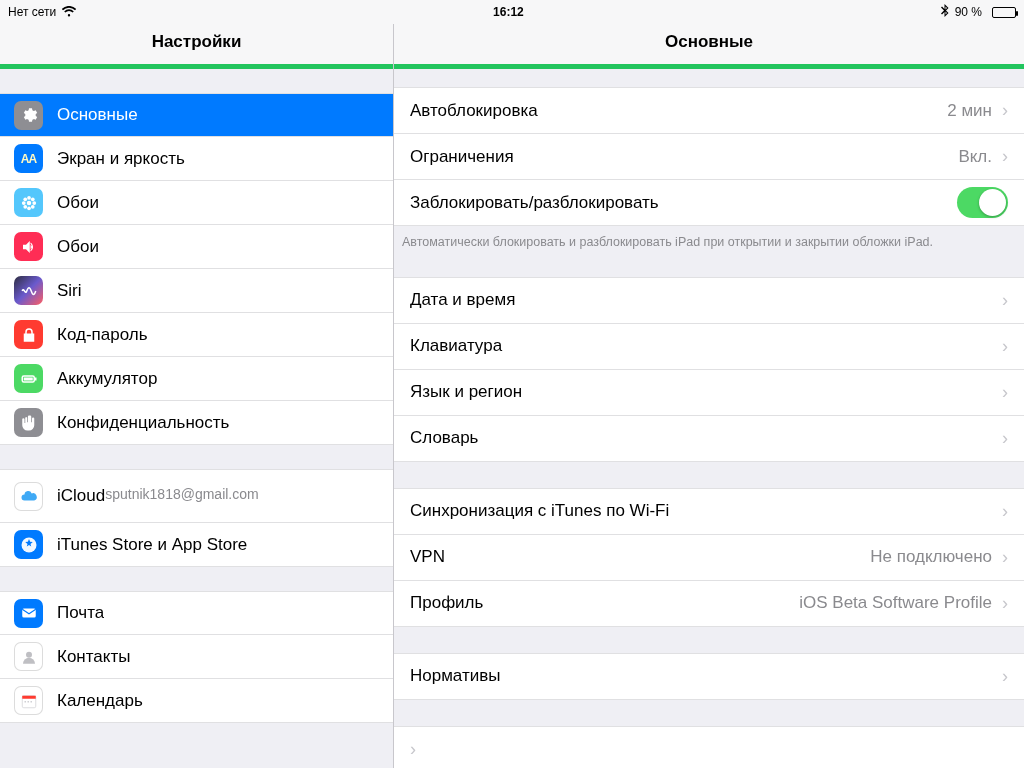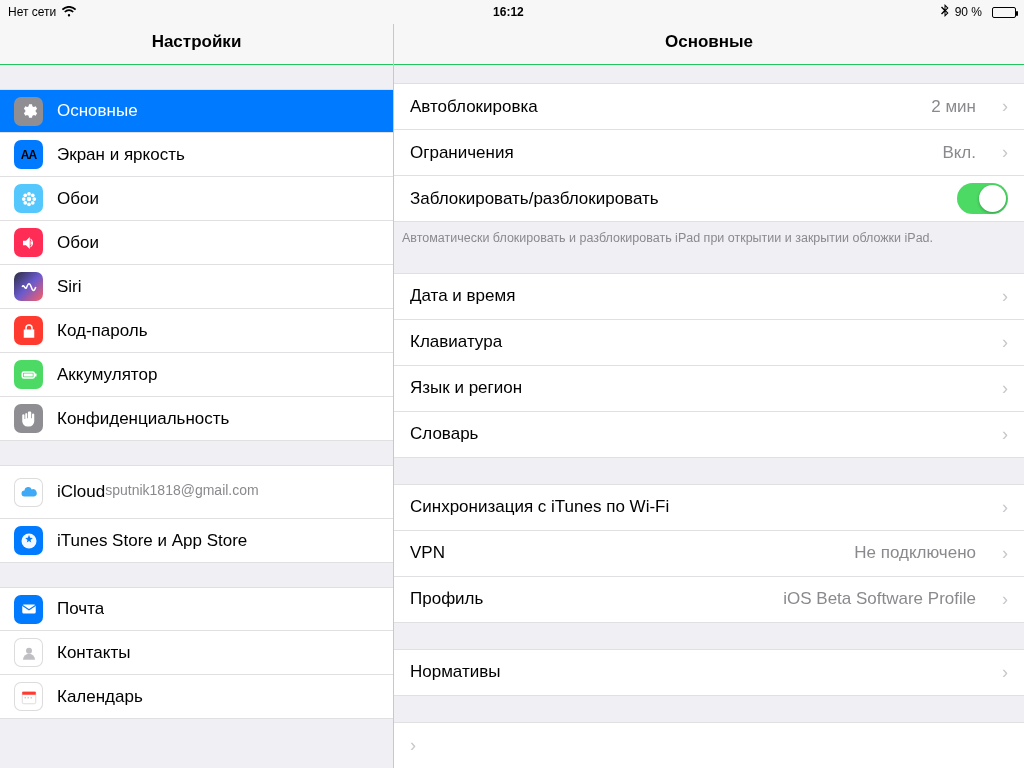--- a/index.html
+++ b/index.html
@@ -6,36 +6,36 @@
   html, body { width: 1024px; height: 768px; overflow: hidden; background: #efeff4; color: #000; }
   .statusbar { height: 22px; display: flex; align-items: center; justify-content: space-between; padding: 12px 8px; font-size: 12px; background: #f7f7f8; }
   .sb-left, .sb-right { display: flex; align-items: center; gap: 6px; }
   .sb-center { font-weight: 600; }
   .battery { display: inline-flex; align-items: center; }
   .battery-shell { width: 24px; height: 11px; border: 1px solid #000; border-radius: 2px; position: relative; margin-left: 4px; }
   .battery-shell::after { content: ""; position: absolute; right: -3px; top: 3px; width: 2px; height: 5px; background: #000; border-radius: 1px; }
   .battery-fill { height: 100%; width: 90%; background: #000; }
   .app { display: flex; height: 746px; }
   .sidebar { width: 394px; border-right: 1px solid #c8c7cc; display: flex; flex-direction: column; background: #efeff4; }
-  .sidebar .title, .detail .title { text-align: center; font-size: 17px; font-weight: 600; padding: 8px 0 12px; background: #f7f7f8; border-bottom: 1px solid #22c55e; }
+  .sidebar .title, .detail .title { text-align: center; font-size: 17px; font-weight: 600; padding: 8px 0 12px; background: #f7f7f8; border-bottom: 5px solid #22c55e; }
   .sidebar-scroll { overflow-y: auto; flex: 1; }
   .group { margin-top: 24px; }
   .group.first { margin-top: 24px; }
   .row { display: flex; align-items: center; height: 44px; padding: 0 14px; background: #fff; border-bottom: 1px solid #e0e0e2; position: relative; }
   .group .row:first-child { border-top: 1px solid #e0e0e2; }
   .row .icon { width: 29px; height: 29px; border-radius: 7px; margin-right: 14px; display: flex; align-items: center; justify-content: center; color: #fff; font-size: 14px; flex-shrink: 0; }
   .row .label { font-size: 17px; flex: 1; white-space: nowrap; overflow: hidden; text-overflow: ellipsis; }
   .row .sublabel { font-size: 14px; color: #8a8a8e; }
   .row.selected { background: #007aff; }
   .row.selected .label { color: #fff; }
   .row.two-line { height: 54px; flex-wrap: wrap; align-content: center; }
   .row.two-line .text { display: flex; flex-direction: row; justify-content: center; }
   .detail { flex: 1; display: flex; flex-direction: column; }
   .detail-scroll { overflow-y: auto; flex: 1; }
-  .drow { display: flex; align-items: center; height: 46px; padding: 0 16px; background: #fff; border-bottom: 1px solid #e0e0e2; font-size: 17px; gap: 16px; }
+  .drow { display: flex; align-items: center; height: 46px; padding: 0 16px; background: #fff; border-bottom: 1px solid #e0e0e2; font-size: 17px; }
   .dgroup { margin-top: 26px; border-top: 1px solid #e0e0e2; }
   .dgroup.first { margin-top: 18px; }
   .drow .dlabel { flex: 1; }
   .drow .dvalue { color: #8a8a8e; margin-right: 10px; }
   .chevron { color: #c7c7cc; font-size: 18px; font-weight: 300; }
   .footer-note { padding: 8px 8px 0; font-size: 12.5px; color: #8a8a8e; line-height: 1.35; }
   .switch { width: 51px; height: 31px; border-radius: 16px; position: relative; background: #4cd964; }
   .switch::after { content: ""; position: absolute; width: 27px; height: 27px; border-radius: 50%; background: #fff; top: 2px; right: 2px; box-shadow: 0 1px 3px rgba(0,0,0,0.3); }
   
   .bg-grey { background: #8e8e93; }
@@ -85,21 +85,21 @@
               <svg viewBox="0 0 24 24">
                 <path fill="#fff" d="M12 8a4 4 0 100 8 4 4 0 000-8zm9 4a7 7 0 00-.1-1.2l2-1.6-2-3.4-2.4 1a7 7 0 00-2-1.2L16 3h-4l-.5 2.6a7 7 0 00-2 1.2l-2.4-1-2 3.4 2 1.6A7 7 0 007 12c0 .4 0 .8.1 1.2l-2 1.6 2 3.4 2.4-1a7 7 0 002 1.2L12 21h4l.5-2.6a7 7 0 002-1.2l2.4 1 2-3.4-2-1.6c.1-.4.1-.8.1-1.2z"></path>
               </svg>
             </div>
             <div class="text">
               <div class="label">Основные</div>
             </div>
           </div>
           <div class="row">
             <div class="icon bg-blue">
-              <span style="color:#000000;font-size:12px;font-weight:700;letter-spacing:-1px">AA</span>
+              <span style="color:#fef9c3;font-size:12px;font-weight:700;letter-spacing:-1px">AA</span>
             </div>
             <div class="text">
               <div class="label">Экран и яркость</div>
             </div>
           </div>
           <div class="row">
             <div class="icon bg-cyan">
               <svg viewBox="0 0 24 24">
                 <circle cx="12" cy="12" r="3" fill="#fff"></circle>
                 <g fill="#fff">

